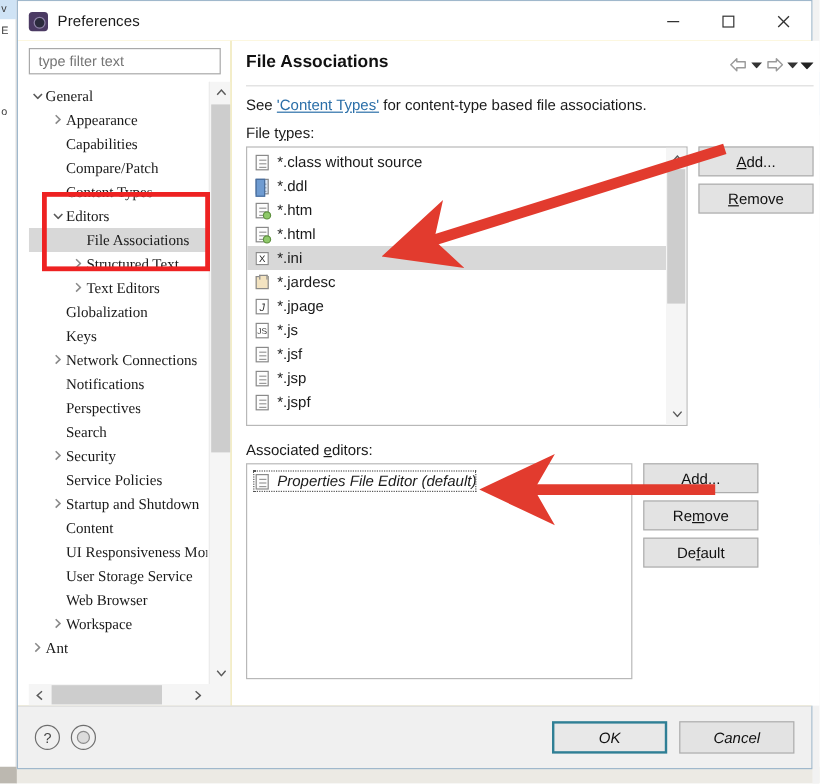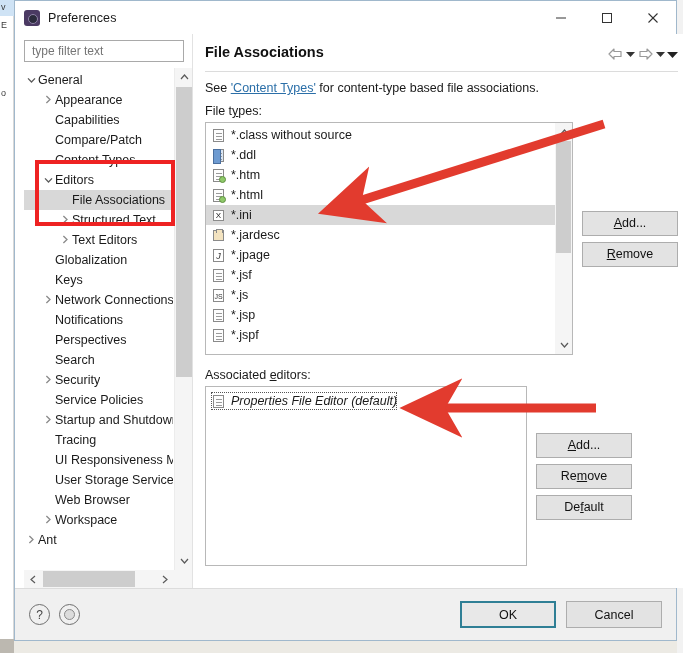--- a/index.html
+++ b/index.html
@@ -85,21 +85,21 @@
     margin:0 8px 6px 9px; height:22px; border:1px solid #a9a9a9;
     background:#ffffff; display:flex; align-items:center;
     padding:0 5px;
   }
   .filter-box input {
     border:0; outline:0; width:100%; font-size:12px; color:#9a9a9a;
     font-family:"Liberation Sans", sans-serif; background:transparent;
   }
   .tree-wrap {
     flex:1 1 auto; position:relative; margin:0 0 0 9px;
-    border:0; overflow:hidden;
+    border:0; overflow:hidden;font-family:Liberation Serif, serif;
   }
   .tree {
     position:absolute; inset:0; right:19px; overflow:hidden;
     padding-top:2px;
   }
   .tnode {
     height:20px; display:flex; align-items:center;
     font-size:12.5px; color:#1a1a1a; white-space:nowrap;
     padding-left:0;
   }
@@ -158,21 +158,21 @@
   .caret { width:11px; height:16px; display:flex; align-items:center; justify-content:center; }
   .hr-sep { height:1px; background:#dcdcdc; margin:9px 0 0 0; }
 
   .see-line { font-size:12.5px; color:#1a1a1a; margin-top:9px; }
   .see-line a {
     color:#2b6fa8; text-decoration:underline;
   }
   .lbl-row { font-size:12.5px; color:#1a1a1a; margin-top:9px; margin-bottom:4px; }
   .lbl-row u { text-decoration:underline; }
 
-  .list-row { display:flex; align-items:center; }
+  .list-row { display:flex; align-items:flex-start; }
   .listbox {
     border:1px solid #b8b8b8; background:#ffffff;
     position:relative; overflow:hidden;
   }
   .listbox.ftypes { width:368px; height:233px; }
   .listbox.aeditors { width:322px; height:180px;font-style:italic; }
   .lb-inner { position:absolute; left:0; top:0; right:17px; bottom:0; padding-top:2px; }
   .lrow {
     height:20px; display:flex; align-items:center; gap:5px;
     font-size:12.5px; color:#1a1a1a; padding-left:5px; white-space:nowrap;
@@ -256,20 +256,21 @@
   .circ2 { border-color:#6e6e6e; }
   .circ2 span {
     width:11px; height:11px; border-radius:50%;
     background:#dcdcdc; border:1px solid #8a8a8a; display:block;
   }
   .foot-right { margin-left:auto; display:flex; gap:10px; }
   .fbtn {
     width:96px; height:27px; background:#e3e3e3; border:1px solid #adadad;
     font-size:12.5px; color:#111; display:flex; align-items:center;
     justify-content:center;
+    font-style:italic;
   }
   .fbtn.primary { background:#e8e8e8; border:2px solid #2f7f95; }
 
   
   .anno { position:absolute; pointer-events:none; }
   .anno-box {
     border:4px solid #ee2222; background:transparent;
   }
   svg.overlay { position:absolute; left:0; top:0; width:683px; height:653px; pointer-events:none; }
 </style>
@@ -408,21 +409,21 @@
               <span class="lbl">Service Policies</span>
             </div>
             <div class="tnode" style="padding-left: 17px;">
               <span class="arrow"><svg width="6" height="9" viewBox="0 0 6 9">
                   <polyline points="1.4,1 5,4.5 1.4,8" fill="none" stroke="#8a8a8a" stroke-width="1.3"></polyline>
                 </svg></span>
               <span class="lbl">Startup and Shutdown</span>
             </div>
             <div class="tnode" style="padding-left: 17px;">
               <span class="arrow"></span>
-              <span class="lbl">Tracing</span>
+              <span class="lbl">Content</span>
             </div>
             <div class="tnode" style="padding-left: 17px;">
               <span class="arrow"></span>
               <span class="lbl">UI Responsiveness Monitoring</span>
             </div>
             <div class="tnode" style="padding-left: 17px;">
               <span class="arrow"></span>
               <span class="lbl">User Storage Service</span>
             </div>
             <div class="tnode" style="padding-left: 17px;">
@@ -555,29 +556,29 @@
                 <span>*.jardesc</span>
               </div>
               <div class="lrow">
                 <span class="fico">
                   <span class="ico-jpage">J</span>
                 </span>
                 <span>*.jpage</span>
               </div>
               <div class="lrow">
                 <span class="fico">
+                  <span class="ico-js">JS</span>
+                </span>
+                <span>*.js</span>
+              </div>
+              <div class="lrow">
+                <span class="fico">
                   <span class="doc"></span>
                 </span>
                 <span>*.jsf</span>
-              </div>
-              <div class="lrow">
-                <span class="fico">
-                  <span class="ico-js">JS</span>
-                </span>
-                <span>*.js</span>
               </div>
               <div class="lrow">
                 <span class="fico">
                   <span class="doc"></span>
                 </span>
                 <span>*.jsp</span>
               </div>
               <div class="lrow">
                 <span class="fico">
                   <span class="doc"></span>

